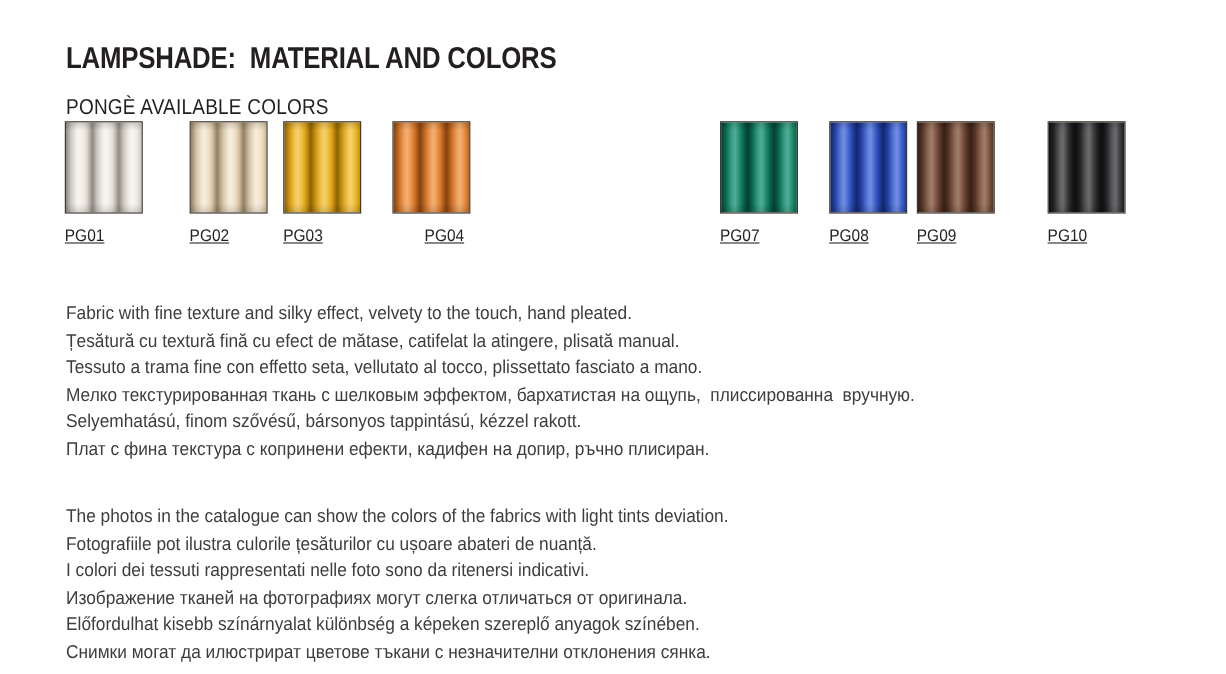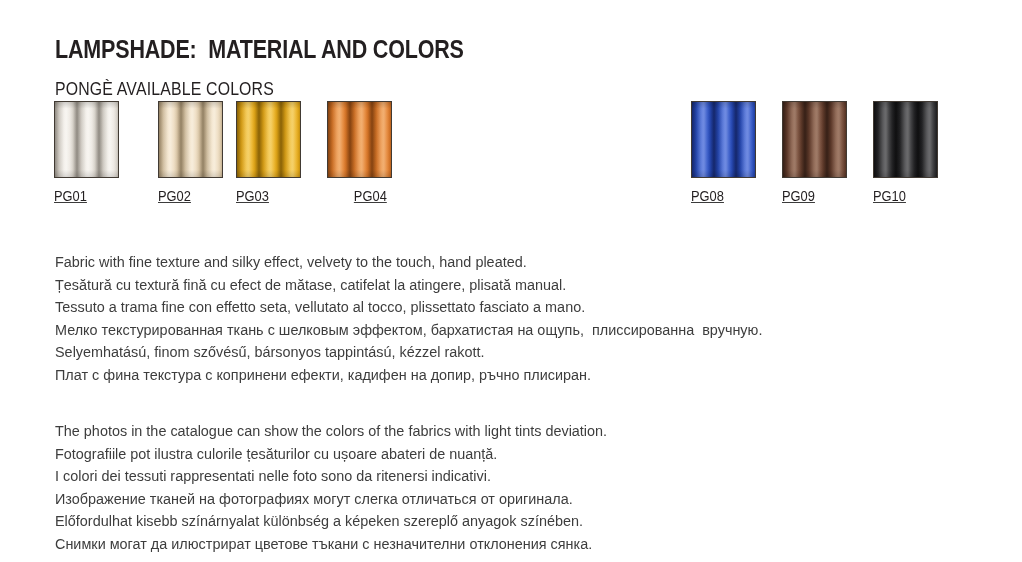--- a/index.html
+++ b/index.html
@@ -154,25 +154,29 @@
         <div class="swatch-label">PG02</div>
       </div>
       <div class="swatch-cell" style="left: 182px;">
         <div class="swatch-chip" style="background: repeating-linear-gradient(to right, rgb(198, 141, 10) 0px, rgb(232, 171, 24) 5px, rgb(243, 197, 66) 11px, rgb(232, 171, 24) 17px, rgb(198, 141, 10) 22px);"></div>
         <div class="swatch-label">PG03</div>
       </div>
       <div class="swatch-cell" style="left: 273px; text-align: right;">
         <div class="swatch-chip" style="background: repeating-linear-gradient(to right, rgb(189, 95, 24) 0px, rgb(224, 123, 42) 5px, rgb(239, 154, 75) 11px, rgb(224, 123, 42) 17px, rgb(189, 95, 24) 22px);"></div>
         <div class="swatch-label">PG04</div>
       </div>
+      <div class="swatch-cell" style="left: 546px;">
+        <div class="swatch-chip" style="background: repeating-linear-gradient(to right, rgb(6, 92, 70) 0px, rgb(14, 122, 95) 5px, rgb(29, 152, 119) 11px, rgb(14, 122, 95) 17px, rgb(6, 92, 70) 22px);"></div>
+        <div class="swatch-label">PG07</div>
+      </div>
       <div class="swatch-cell" style="left: 637px;">
         <div class="swatch-chip" style="background: repeating-linear-gradient(to right, rgb(29, 56, 154) 0px, rgb(42, 79, 192) 5px, rgb(74, 109, 219) 11px, rgb(42, 79, 192) 17px, rgb(29, 56, 154) 22px);"></div>
         <div class="swatch-label">PG08</div>
       </div>
-      <div class="swatch-cell" style="left: 728px;">
+      <div class="swatch-cell" style="left: 700px; padding-left: 10px;">
         <div class="swatch-chip" style="background: repeating-linear-gradient(to right, rgb(78, 46, 32) 0px, rgb(107, 66, 48) 5px, rgb(135, 88, 63) 11px, rgb(107, 66, 48) 17px, rgb(78, 46, 32) 22px);"></div>
         <div class="swatch-label">PG09</div>
       </div>
       <div class="swatch-cell" style="left: 819px;">
         <div class="swatch-chip" style="background: repeating-linear-gradient(to right, rgb(21, 21, 23) 0px, rgb(43, 43, 45) 5px, rgb(67, 67, 70) 11px, rgb(43, 43, 45) 17px, rgb(21, 21, 23) 22px);"></div>
         <div class="swatch-label">PG10</div>
       </div>
     </div>
 
   <div class="text-block" id="description-block"><div class="text-line">Fabric with fine texture and silky effect, velvety to the touch, hand pleated.</div><div class="text-line">Țesătură cu textură fină cu efect de mătase, catifelat la atingere, plisată manual.</div><div class="text-line">Tessuto a trama fine con effetto seta, vellutato al tocco, plissettato fasciato a mano.</div><div class="text-line">Мелко текстурированная ткань с шелковым эффектом, бархатистая на ощупь,  плиссированна  вручную.</div><div class="text-line">Selyemhatású, finom szővésű, bársonyos tappintású, kézzel rakott.</div><div class="text-line">Плат с фина текстура с копринени ефекти, кадифен на допир, ръчно плисиран.</div></div>

